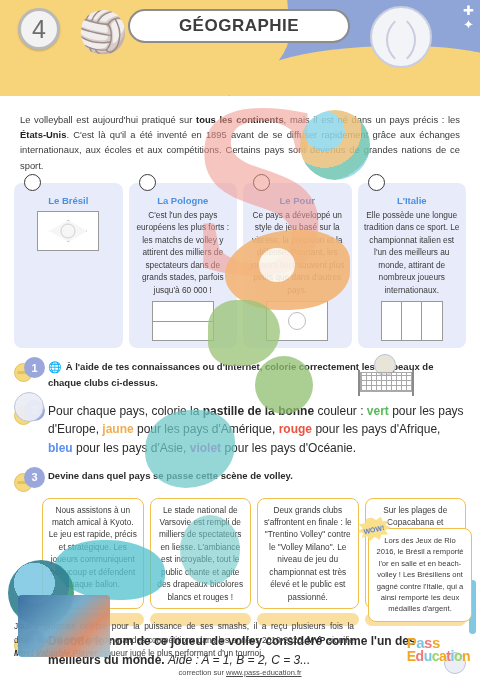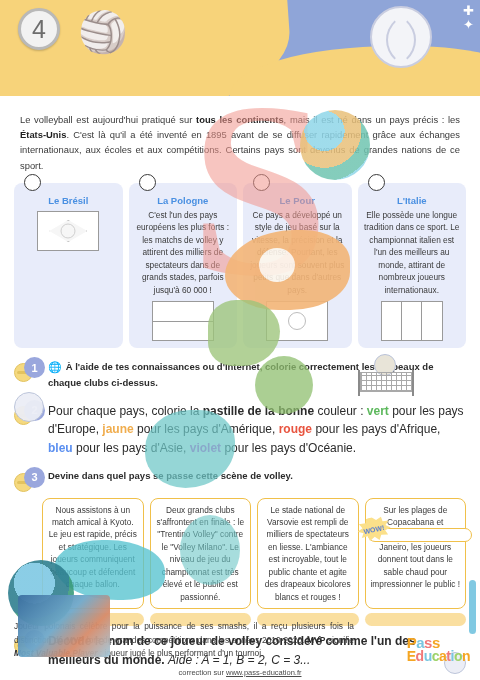--- a/index.html
+++ b/index.html
@@ -323,20 +323,21 @@
 <body>
 
 <div class="header">
   <div class="hdr-blue"></div>
   <div class="hdr-yellow-1"></div>
   <div class="hdr-yellow-2"></div>
   <div class="player-silhouette">🏐</div>
   <div class="ball-hdr"></div>
   <div class="sparkle">✚<br>✦</div>
   <div class="badge-num">4</div>
+  <div class="title-pill">GÉOGRAPHIE</div>
   <div class="hdr-white-bottom"></div>
 </div>
 
 <div class="wm wm-s">S</div>
 <div class="wm wm-globe"></div>
 <div class="wm wm-orange-hand"></div>
 <div class="wm wm-green-1"></div>
 <div class="wm wm-green-2"></div>
 <div class="wm wm-teal-1"></div>
 <div class="wm wm-teal-3"></div>
@@ -432,22 +433,22 @@
   <div class="exercise">
     <div class="ex-badge">
       <div class="mini-ball"></div>
       <div class="circ">3</div>
     </div>
     <div class="ex-text ex1-text">Devine dans quel pays se passe cette scène de volley.</div>
   </div>
 
   <div class="scenes">
     <div class="scene">Nous assistons à un match amical à Kyoto. Le jeu est rapide, précis et stratégique. Les joueurs communiquent beaucoup et défendent chaque ballon.</div>
+    <div class="scene">Le stade national de Varsovie est rempli de milliers de spectateurs en liesse. L'ambiance est incroyable, tout le public chante et agite des drapeaux bicolores blancs et rouges !</div>
     <div class="scene">Deux grands clubs s'affrontent en finale : le "Trentino Volley" contre le "Volley Milano". Le niveau de jeu du championnat est très élevé et le public est passionné.</div>
-    <div class="scene">Le stade national de Varsovie est rempli de milliers de spectateurs en liesse. L'ambiance est incroyable, tout le public chante et agite des drapeaux bicolores blancs et rouges !</div>
     <div class="scene">Sur les plages de Copacabana et d'Ipanema, à Rio de Janeiro, les joueurs donnent tout dans le sable chaud pour impressionner le public !</div>
   </div>
 
   <div class="answer-blanks">
     <div class="answer-blank"></div>
     <div class="answer-blank"></div>
     <div class="answer-blank"></div>
     <div class="answer-blank"></div>
   </div>
 
@@ -459,20 +460,21 @@
     <div class="ex-text">
       <b>Décode le nom de ce joueur de volley considéré comme l'un des meilleurs du monde.</b>
       <i>Aide : A = 1, B = 2, C = 3...</i>
     </div>
   </div>
 
 </div>
 
 <div class="info-box">
   <div class="wow-burst">WOW!</div>
+  <span>Lors des Jeux de Rio 2016, le Brésil a remporté l'or en salle et en beach-volley ! Les Brésiliens ont gagné contre l'Italie, qui a ainsi remporté les deux médailles d'argent.</span>
 </div>
 
 <div class="footer">
   <span>Joueur polonais célèbre pour la puissance de ses smashs, il a reçu plusieurs fois la distinction de </span><b>MVP</b><span> lors de grandes compétitions dans les années 2010-2020.</span>
   <b>MVP</b><span> signifie </span><b><i>Most Valuable Player</i></b><span> : joueur jugé le plus performant d'un tournoi.</span>
 </div>
 
 <div class="correction">
   <span>correction sur </span><u>www.pass-education.fr</u>
 </div>

